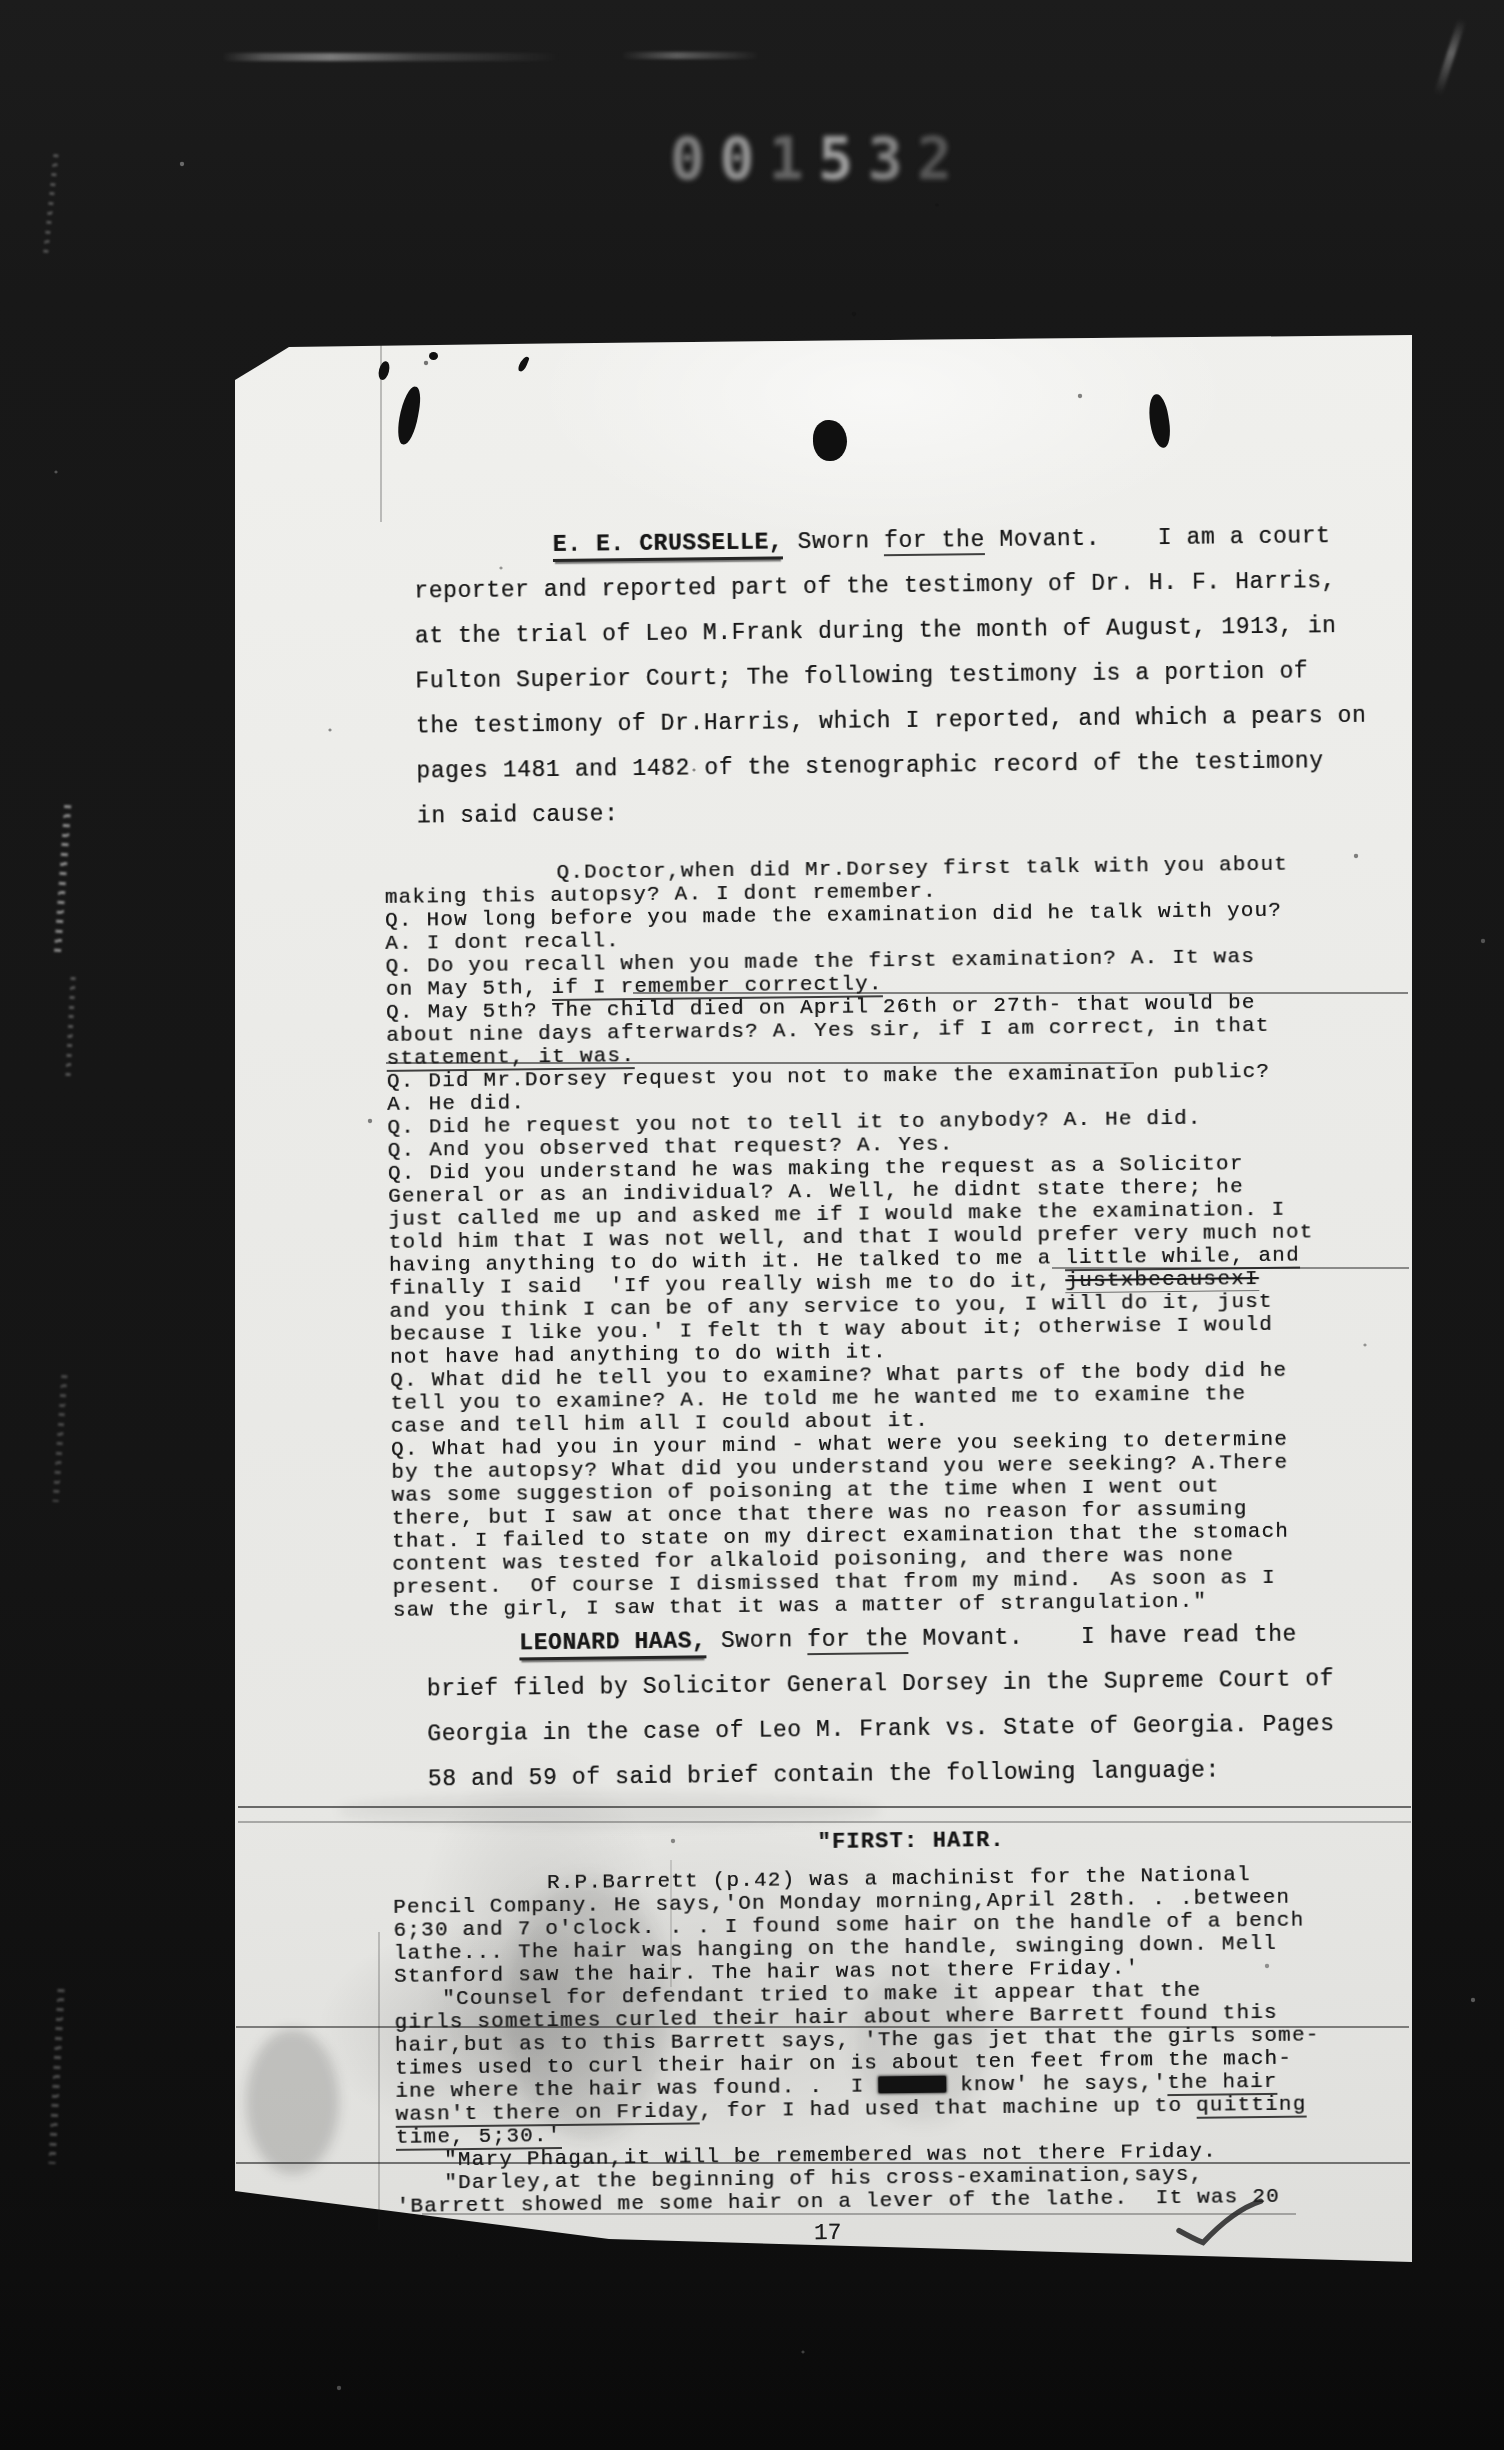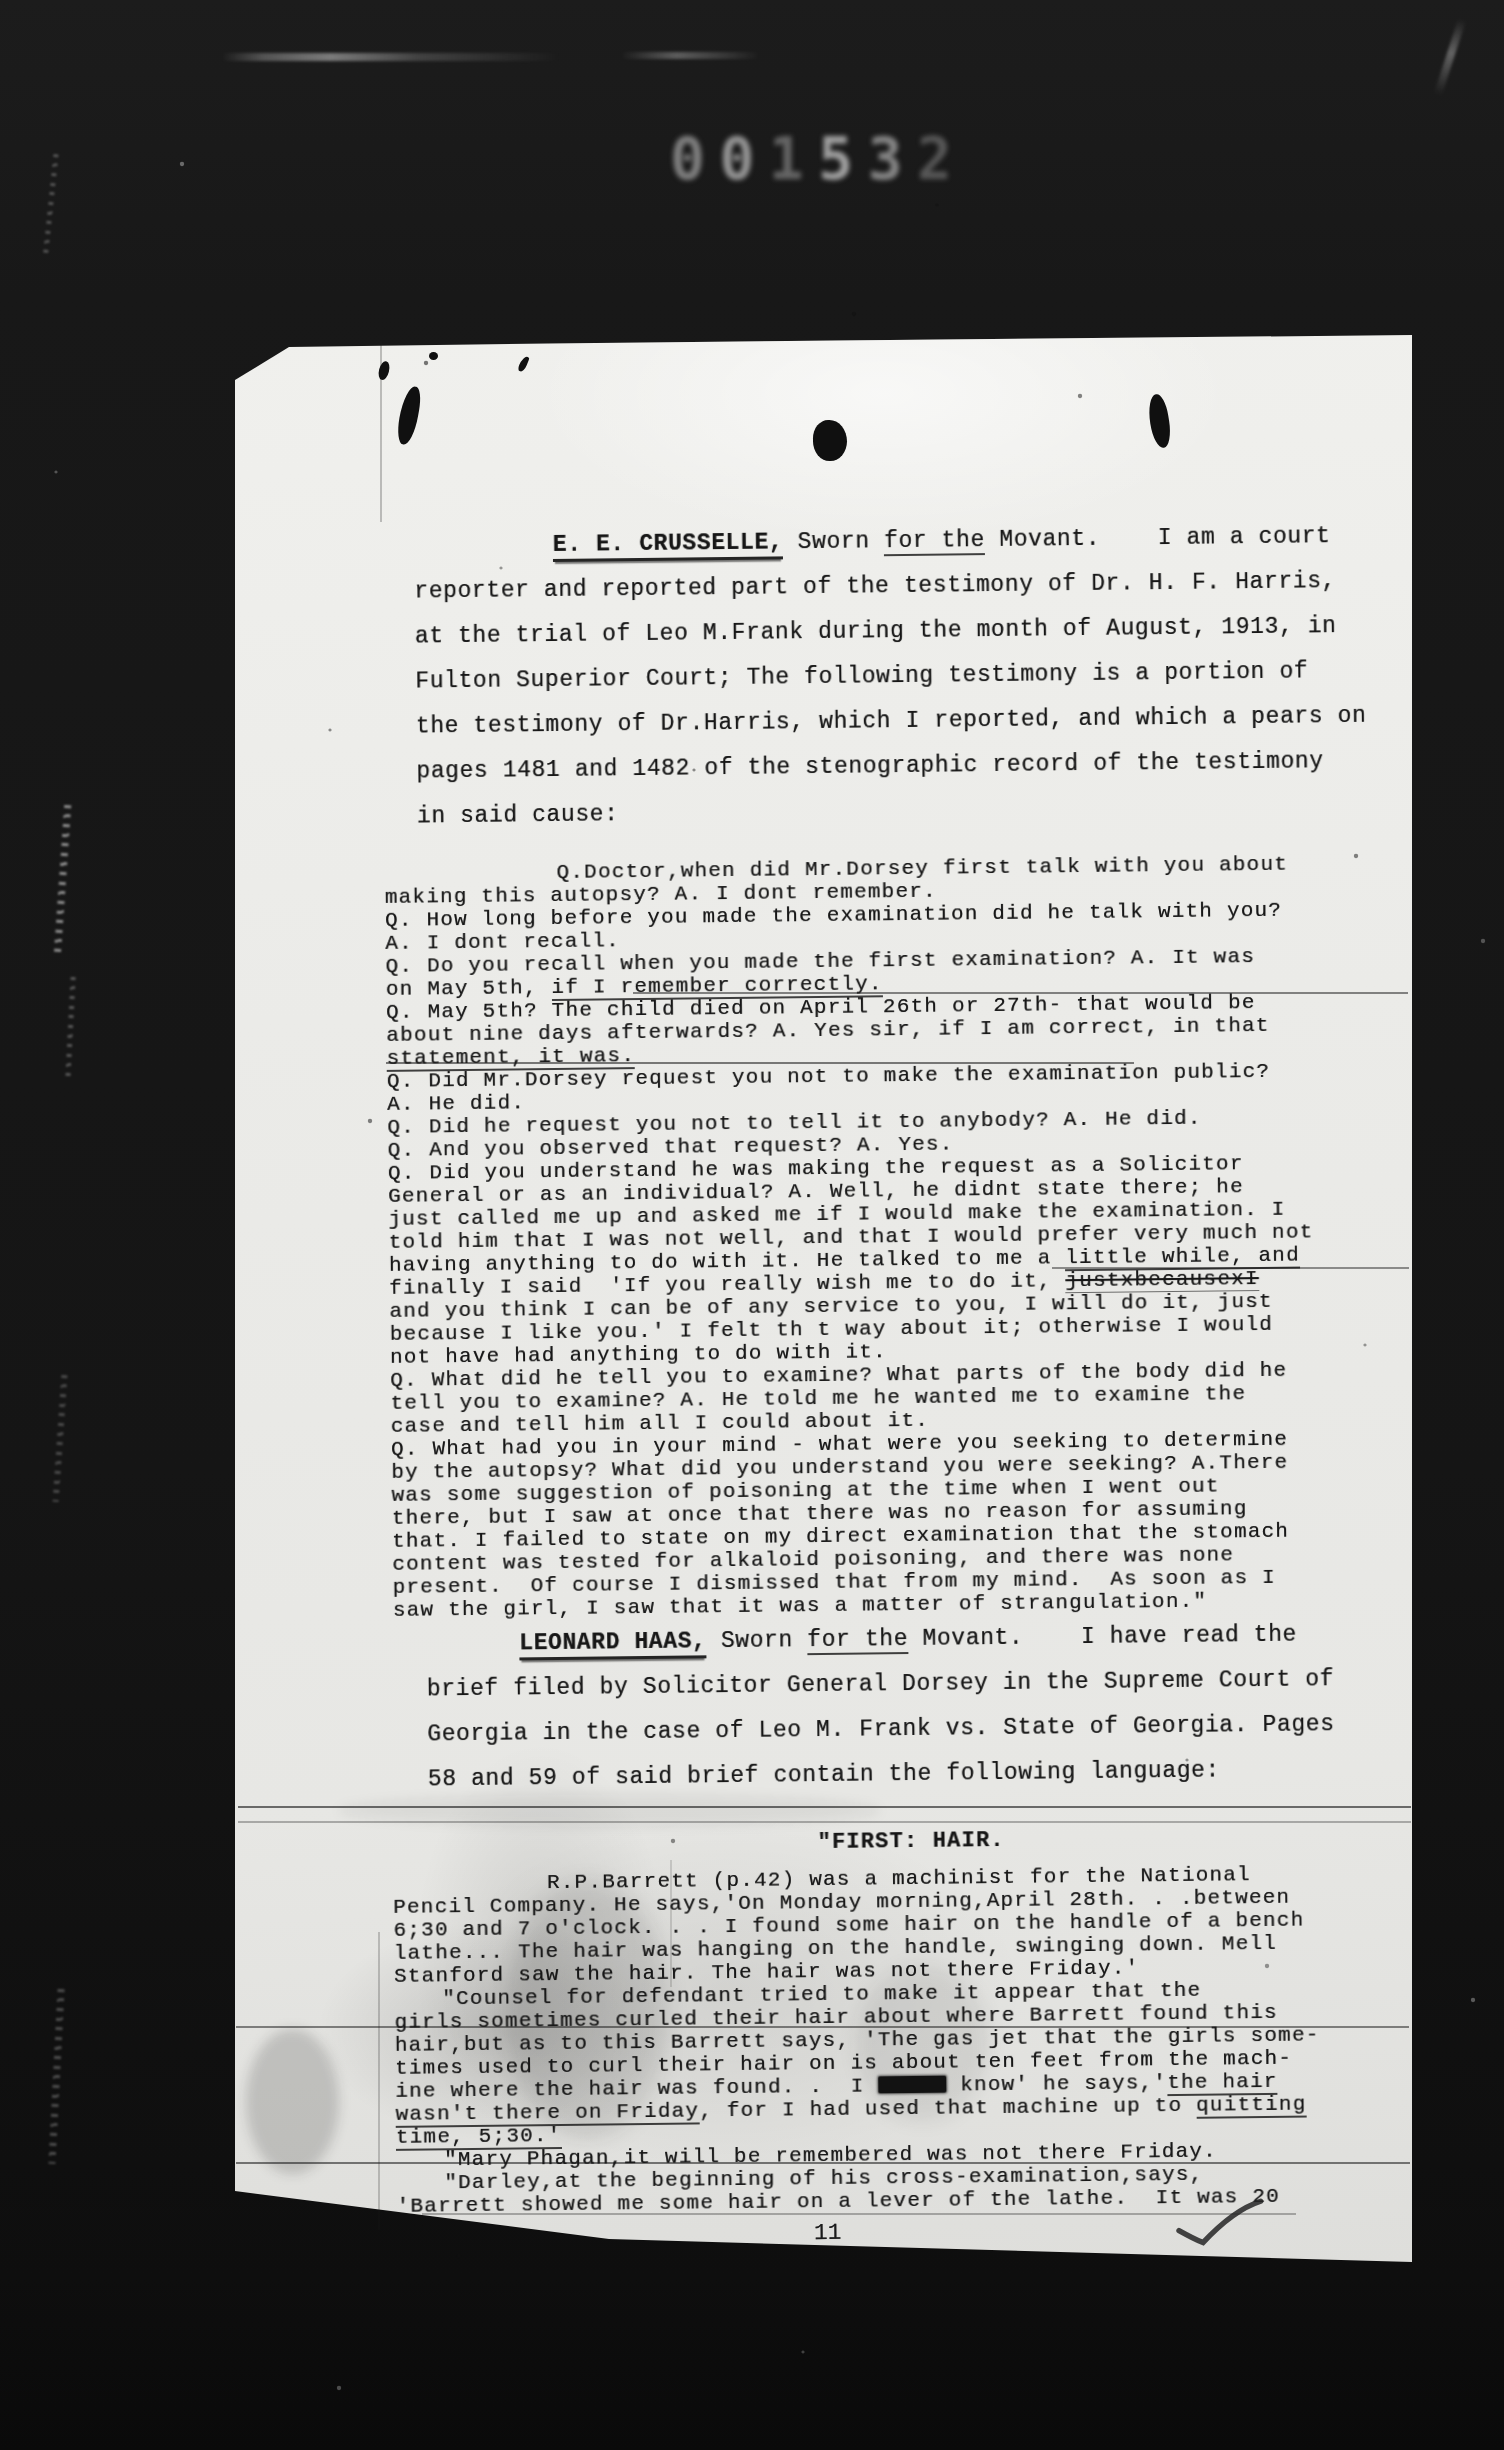--- a/index.html
+++ b/index.html
@@ -83,21 +83,21 @@
   <div class="blob" style="left:1150px;top:394px;width:19.3px;height:54px;transform:rotate(-9deg);border-radius:55% 45% 50% 50%"></div>
 
   <div id="text-layer">
       <div class="block" style="left: 422px; top: 529px; font-size: 23px; letter-spacing: 0.6px;"><div class="line" style="height: 45px; padding-left: 139px;"><span class="u-heavy">E. E. CRUSSELLE,</span><span> Sworn </span><span class="u-thin">for the</span><span> Movant.    I am a court</span></div><div class="line" style="height: 45px;"><span>reporter and reported part of the testimony of Dr. H. F. Harris,</span></div><div class="line" style="height: 45px;"><span>at the trial of Leo M.Frank during the month of August, 1913, in</span></div><div class="line" style="height: 45px;"><span>Fulton Superior Court; The following testimony is a portion of</span></div><div class="line" style="height: 45px;"><span>the testimony of Dr.Harris, which I reported, and which a pears on</span></div><div class="line" style="height: 45px;"><span>pages 1481 and 1482 of the stenographic record of the testimony</span></div><div class="line" style="height: 45px;"><span>in said cause:</span></div></div>
       <div class="block" style="left: 389px; top: 858px; font-size: 21px; letter-spacing: 1.2px;"><div class="line" style="height: 23px; padding-left: 172px;"><span>Q.Doctor,when did Mr.Dorsey first talk with you about</span></div><div class="line" style="height: 23px;"><span>making this autopsy? A. I dont remember.</span></div><div class="line" style="height: 23px;"><span>Q. How long before you made the examination did he talk with you?</span></div><div class="line" style="height: 23px;"><span>A. I dont recall.</span></div><div class="line" style="height: 23px;"><span>Q. Do you recall when you made the first examination? A. It was</span></div><div class="line" style="height: 23px;"><span>on May 5th, </span><span class="u-thin">if I remember correctly.</span></div><div class="line" style="height: 23px;"><span>Q. May 5th? The child died on April 26th or 27th- that would be</span></div><div class="line" style="height: 23px;"><span>about nine days afterwards? A. Yes sir, if I am correct, in that</span></div><div class="line" style="height: 23px;"><span class="u-thin">statement, it was.</span></div><div class="line" style="height: 23px;"><span>Q. Did Mr.Dorsey request you not to make the examination public?</span></div><div class="line" style="height: 23px;"><span>A. He did.</span></div><div class="line" style="height: 23px;"><span>Q. Did he request you not to tell it to anybody? A. He did.</span></div><div class="line" style="height: 23px;"><span>Q. And you observed that request? A. Yes.</span></div><div class="line" style="height: 23px;"><span>Q. Did you understand he was making the request as a Solicitor</span></div><div class="line" style="height: 23px;"><span>General or as an individual? A. Well, he didnt state there; he</span></div><div class="line" style="height: 23px;"><span>just called me up and asked me if I would make the examination. I</span></div><div class="line" style="height: 23px;"><span>told him that I was not well, and that I would prefer very much not</span></div><div class="line" style="height: 23px;"><span>having anything to do with it. He talked to me a </span><span class="u-thin">little while, and</span></div><div class="line" style="height: 23px;"><span>finally I said  'If you really wish me to do it, </span><span class="strike">justxbecausexI</span></div><div class="line" style="height: 23px;"><span>and you think I can be of any service to you, I will do it, just</span></div><div class="line" style="height: 23px;"><span>because I like you.' I felt th t way about it; otherwise I would</span></div><div class="line" style="height: 23px;"><span>not have had anything to do with it.</span></div><div class="line" style="height: 23px;"><span>Q. What did he tell you to examine? What parts of the body did he</span></div><div class="line" style="height: 23px;"><span>tell you to examine? A. He told me he wanted me to examine the</span></div><div class="line" style="height: 23px;"><span>case and tell him all I could about it.</span></div><div class="line" style="height: 23px;"><span>Q. What had you in your mind - what were you seeking to determine</span></div><div class="line" style="height: 23px;"><span>by the autopsy? What did you understand you were seeking? A.There</span></div><div class="line" style="height: 23px;"><span>was some suggestion of poisoning at the time when I went out</span></div><div class="line" style="height: 23px;"><span>there, but I saw at once that there was no reason for assuming</span></div><div class="line" style="height: 23px;"><span>that. I failed to state on my direct examination that the stomach</span></div><div class="line" style="height: 23px;"><span>content was tested for alkaloid poisoning, and there was none</span></div><div class="line" style="height: 23px;"><span>present.  Of course I dismissed that from my mind.  As soon as I</span></div><div class="line" style="height: 23px;"><span>saw the girl, I saw that it was a matter of strangulation."</span></div></div>
       <div class="block" style="left: 422px; top: 1627px; font-size: 23px; letter-spacing: 0.6px;"><div class="line" style="height: 45px; padding-left: 93px;"><span class="u-heavy">LEONARD HAAS,</span><span> Sworn </span><span class="u-thin">for the</span><span> Movant.    I have read the</span></div><div class="line" style="height: 45px;"><span>brief filed by Solicitor General Dorsey in the Supreme Court of</span></div><div class="line" style="height: 45px;"><span>Georgia in the case of Leo M. Frank vs. State of Georgia. Pages</span></div><div class="line" style="height: 45px;"><span>58 and 59 of said brief contain the following language:</span></div></div>
       <div class="block" style="left: 422px; top: 1830px; font-size: 22px; letter-spacing: 1.2px;"><div class="line" style="height: 26.5px; padding-left: 389px;"><span style="font-weight: bold;">"FIRST: HAIR.</span></div></div>
       <div class="block" style="left: 386px; top: 1868px; font-size: 21px; letter-spacing: 1.2px;"><div class="line" style="height: 23px; padding-left: 154px;"><span>R.P.Barrett (p.42) was a machinist for the National</span></div><div class="line" style="height: 23px;"><span>Pencil Company. He says,'On Monday morning,April 28th. . .between</span></div><div class="line" style="height: 23px;"><span>6;30 and 7 o'clock. . . I found some hair on the handle of a bench</span></div><div class="line" style="height: 23px;"><span>lathe... The hair was hanging on the handle, swinging down. Mell</span></div><div class="line" style="height: 23px;"><span>Stanford saw the hair. The hair was not there Friday.'</span></div><div class="line" style="height: 23px; padding-left: 48px;"><span>"Counsel for defendant tried to make it appear that the</span></div><div class="line" style="height: 23px;"><span>girls sometimes curled their hair about where Barrett found this</span></div><div class="line" style="height: 23px;"><span>hair,but as to this Barrett says, 'The gas jet that the girls some-</span></div><div class="line" style="height: 23px;"><span>times used to curl their hair on is about ten feet from the mach-</span></div><div class="line" style="height: 23px;"><span>ine where the hair was found. .  I </span><span class="redact" style="width: 68px;"></span><span> know' he says,'</span><span class="u-thin">the hair</span></div><div class="line" style="height: 23px;"><span class="u-thin">wasn't there on Friday</span><span>, for I had used that machine up to </span><span class="u-thin">quitting</span></div><div class="line" style="height: 23px;"><span class="u-thin">time, 5;30.'</span></div><div class="line" style="height: 23px; padding-left: 48px;"><span>"Mary Phagan,it will be remembered was not there Friday.</span></div><div class="line" style="height: 23px; padding-left: 48px;"><span>"Darley,at the beginning of his cross-examination,says,</span></div><div class="line" style="height: 23px;"><span>'Barrett showed me some hair on a lever of the lathe.  It was 20</span></div></div>
     </div>
 
-  <div id="pagenum">11</div>
+  <div id="pagenum">17</div>
 
   <svg style="left:1173px;top:2197px" width="93" height="51" viewBox="0 0 155 85">
     <path d="M10 56 C28 66 40 72 50 76 C78 46 112 18 146 7" fill="none" stroke="#262626" stroke-width="9" stroke-linecap="round" opacity="0.85"></path>
   </svg>
 
   <div class="scratch" style="left:59px;top:805px;width:7.2px;height:151px;transform:rotate(4deg)"></div>
   <div class="scratch" style="left:68px;top:977px;width:4.8px;height:102px;transform:rotate(3deg);opacity:.55"></div>
   <div class="scratch" style="left:57px;top:1375px;width:6px;height:127px;transform:rotate(4deg);opacity:.45"></div>
   <div class="scratch" style="left:53px;top:1989px;width:7.2px;height:175px;transform:rotate(3deg);opacity:.5"></div>
   <div class="scratch" style="left:48px;top:154px;width:5.4px;height:106px;transform:rotate(6deg);opacity:.5"></div>

